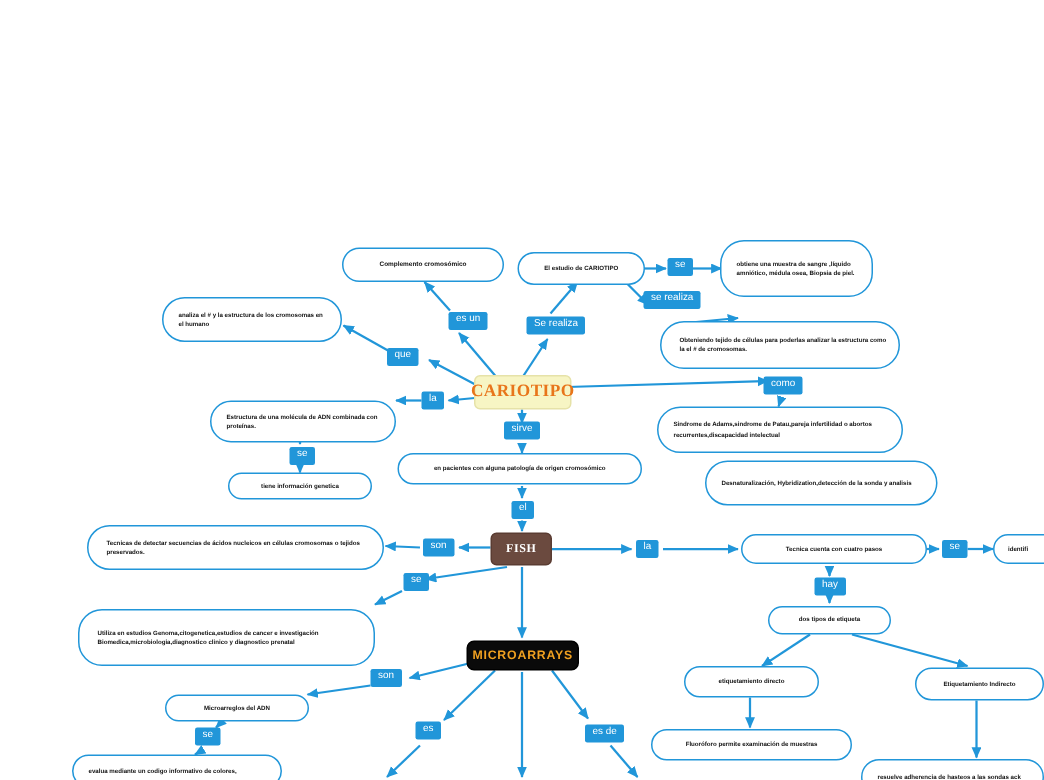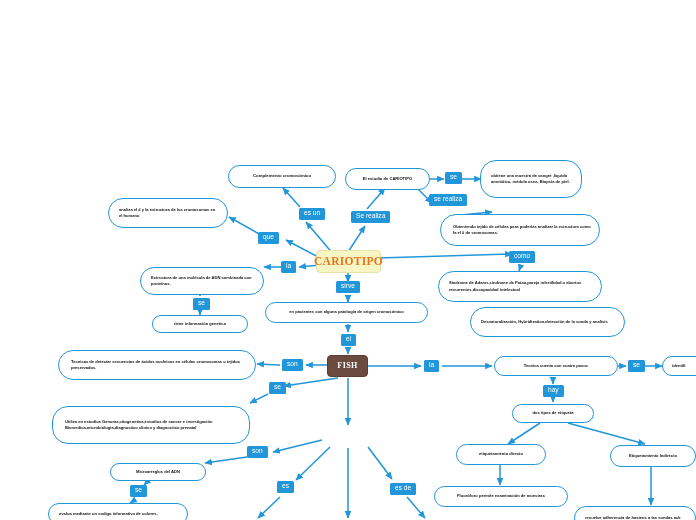--- a/index.html
+++ b/index.html
@@ -257,20 +257,23 @@
   </div>
 
   <div class="node center-cariotipo" style="left:316px; top:250px; width:65px; height:23px;">
     <span>CARIOTIPO</span>
   </div>
 
   <div class="node center-fish" style="left:327px; top:355px; width:41px; height:22px;">
     <span>FISH</span>
   </div>
 
+  <div class="node center-micro" style="left:311px; top:427px; width:75px; height:20px;">
+    <span>MICROARRAYS</span>
+  </div>
 
   <div class="conn" style="left:299px; top:208px;">
     <span>es un</span>
   </div>
   <div class="conn" style="left:351px; top:211px;">
     <span>Se realiza</span>
   </div>
   <div class="conn" style="left:445px; top:172px;">
     <span>se</span>
   </div>

